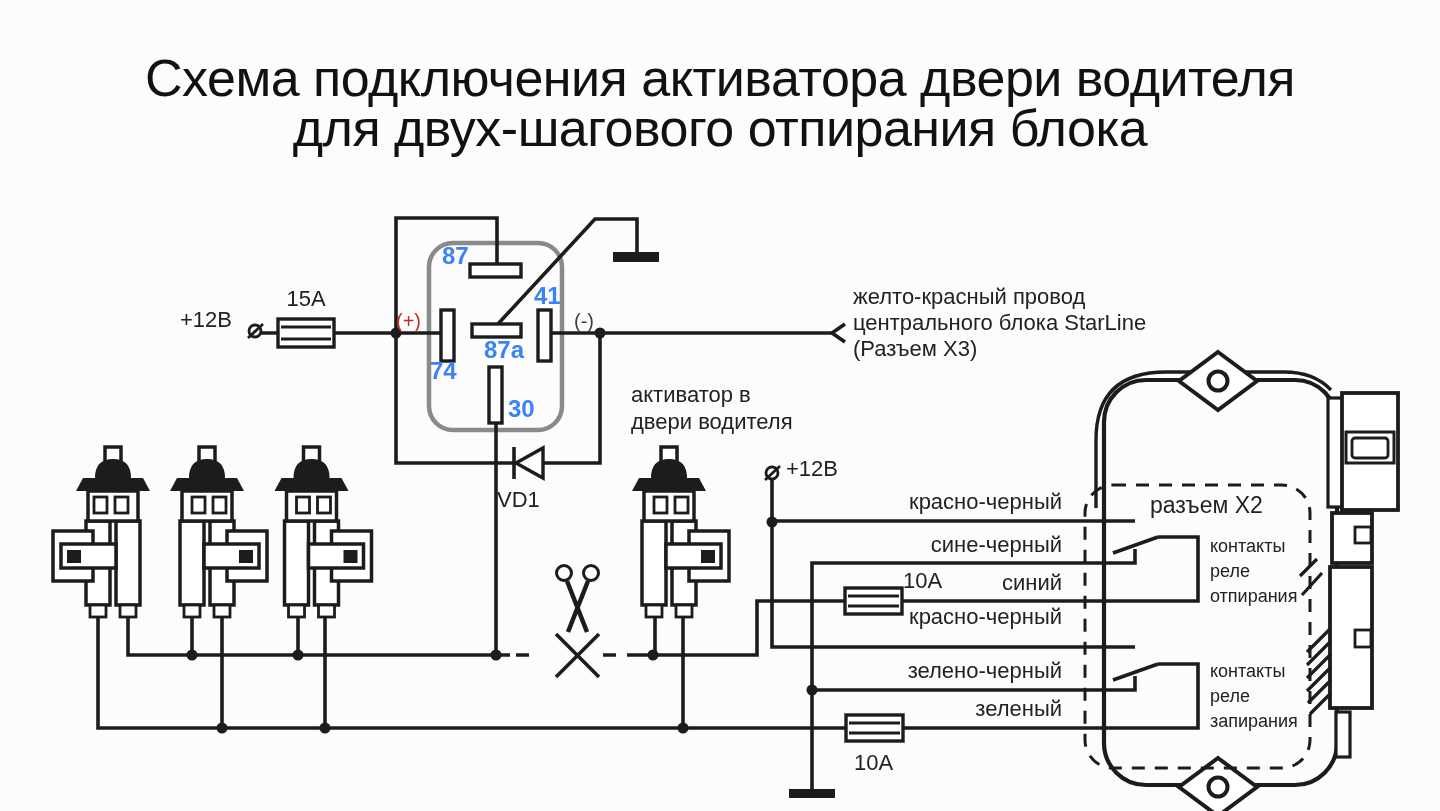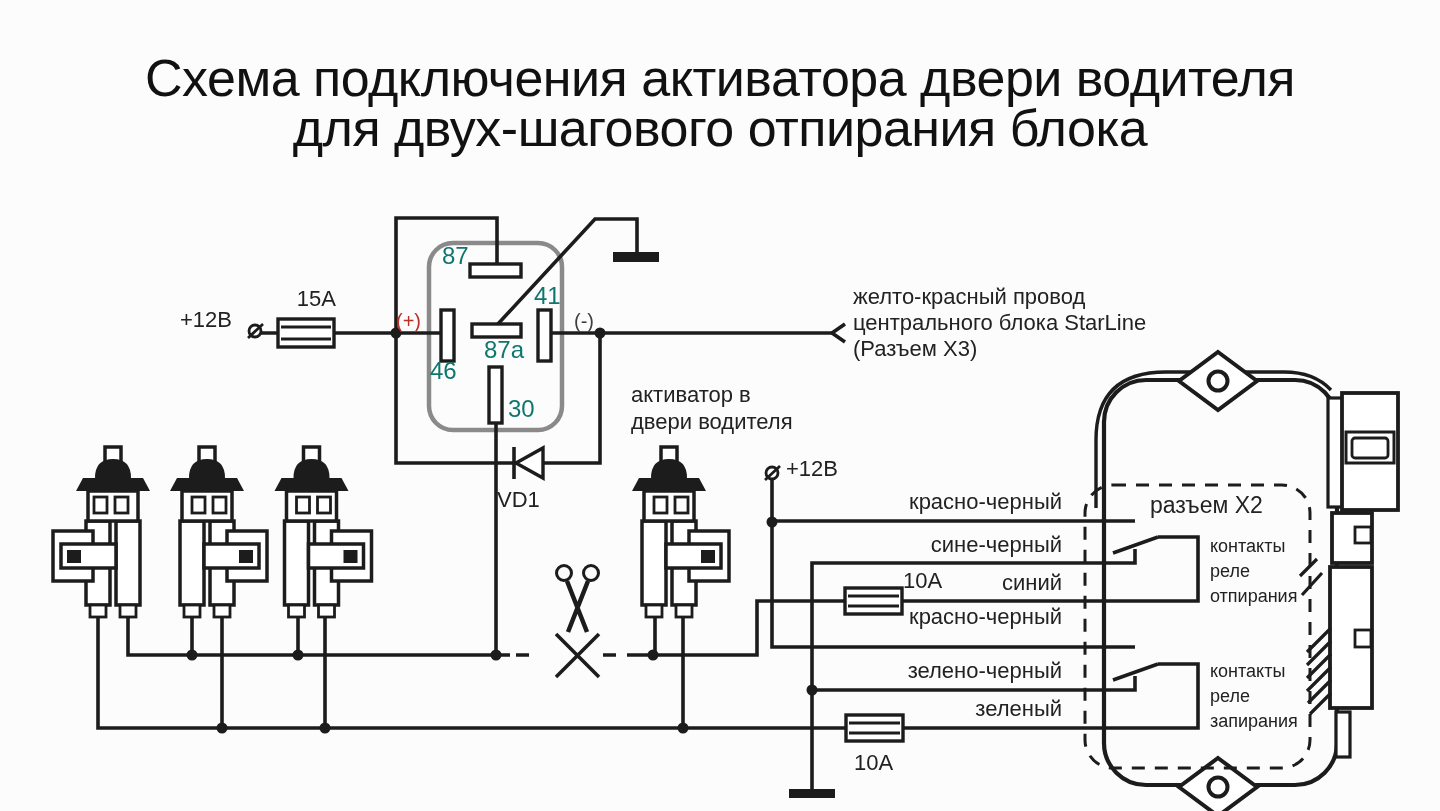--- a/index.html
+++ b/index.html
@@ -3,24 +3,24 @@
 <meta charset="utf-8">
 <style>
   * { margin:0; padding:0; box-sizing:border-box; }
   html,body { width:1440px; height:811px; }
   body { font-family:"Liberation Sans", sans-serif; background:#fcfcfc; color:#1d1d1b; overflow:hidden; }
   #canvas { position:relative; width:1440px; height:811px; background:#fcfcfc; }
   #schem { position:absolute; left:0; top:0; z-index:1; }
   .lbl { position:absolute; z-index:2; font-size:22px; color:#222; white-space:pre; line-height:26px; }
   .pre { white-space:pre-line; }
   .title-line { position:absolute; left:0; right:0; text-align:center; font-weight:400; font-size:52px; letter-spacing:-0.5px; color:#111; z-index:2; }
-  .pin { font-size:24px; color:#0f766e; }
+  .pin { font-size:24px; color:#3b82f6;font-weight:bold; }
   .plus { color:#b73229; font-size:20px; }
   .minus { color:#3f3f3f; font-size:20px; }
-  .ctr { text-align:right; }
+  .ctr { text-align:center; }
   .small { font-size:18px; line-height:25px; }
 </style>
 </head>
 <body>
 
 <div id="canvas">
 
   <svg id="schem" width="1440" height="811" viewBox="0 0 1440 811">
     <defs>
       <symbol id="actuator" overflow="visible">
@@ -183,21 +183,21 @@
   <div class="title-line" style="top:98px">для двух-шагового отпирания блока</div>
 
   <div class="lbl" style="left:180px; top:307px">+12В</div>
   <div class="lbl ctr" style="left:276px; top:286px; width:60px">15А</div>
 
   <div class="lbl plus" style="left:396px; top:308px">(+)</div>
   <div class="lbl minus" style="left:574px; top:308px">(-)</div>
   <div class="lbl pin" style="left:442px; top:243px">87</div>
   <div class="lbl pin" style="left:534px; top:283px">41</div>
   <div class="lbl pin" style="left:484px; top:337px">87a</div>
-  <div class="lbl pin" style="left:430px; top:358px">46</div>
+  <div class="lbl pin" style="left:430px; top:358px">74</div>
   <div class="lbl pin" style="left:508px; top:396px">30</div>
   <div class="lbl" style="left:497px; top:487px">VD1</div>
 
   <div class="lbl pre" style="left:853px; top:284px">желто-красный провод
 центрального блока StarLine
 (Разъем X3)</div>
 
   <div class="lbl pre" style="left:631px; top:381px; line-height:27px">активатор в
 двери водителя</div>
   <div class="lbl" style="left:786px; top:456px">+12В</div>

